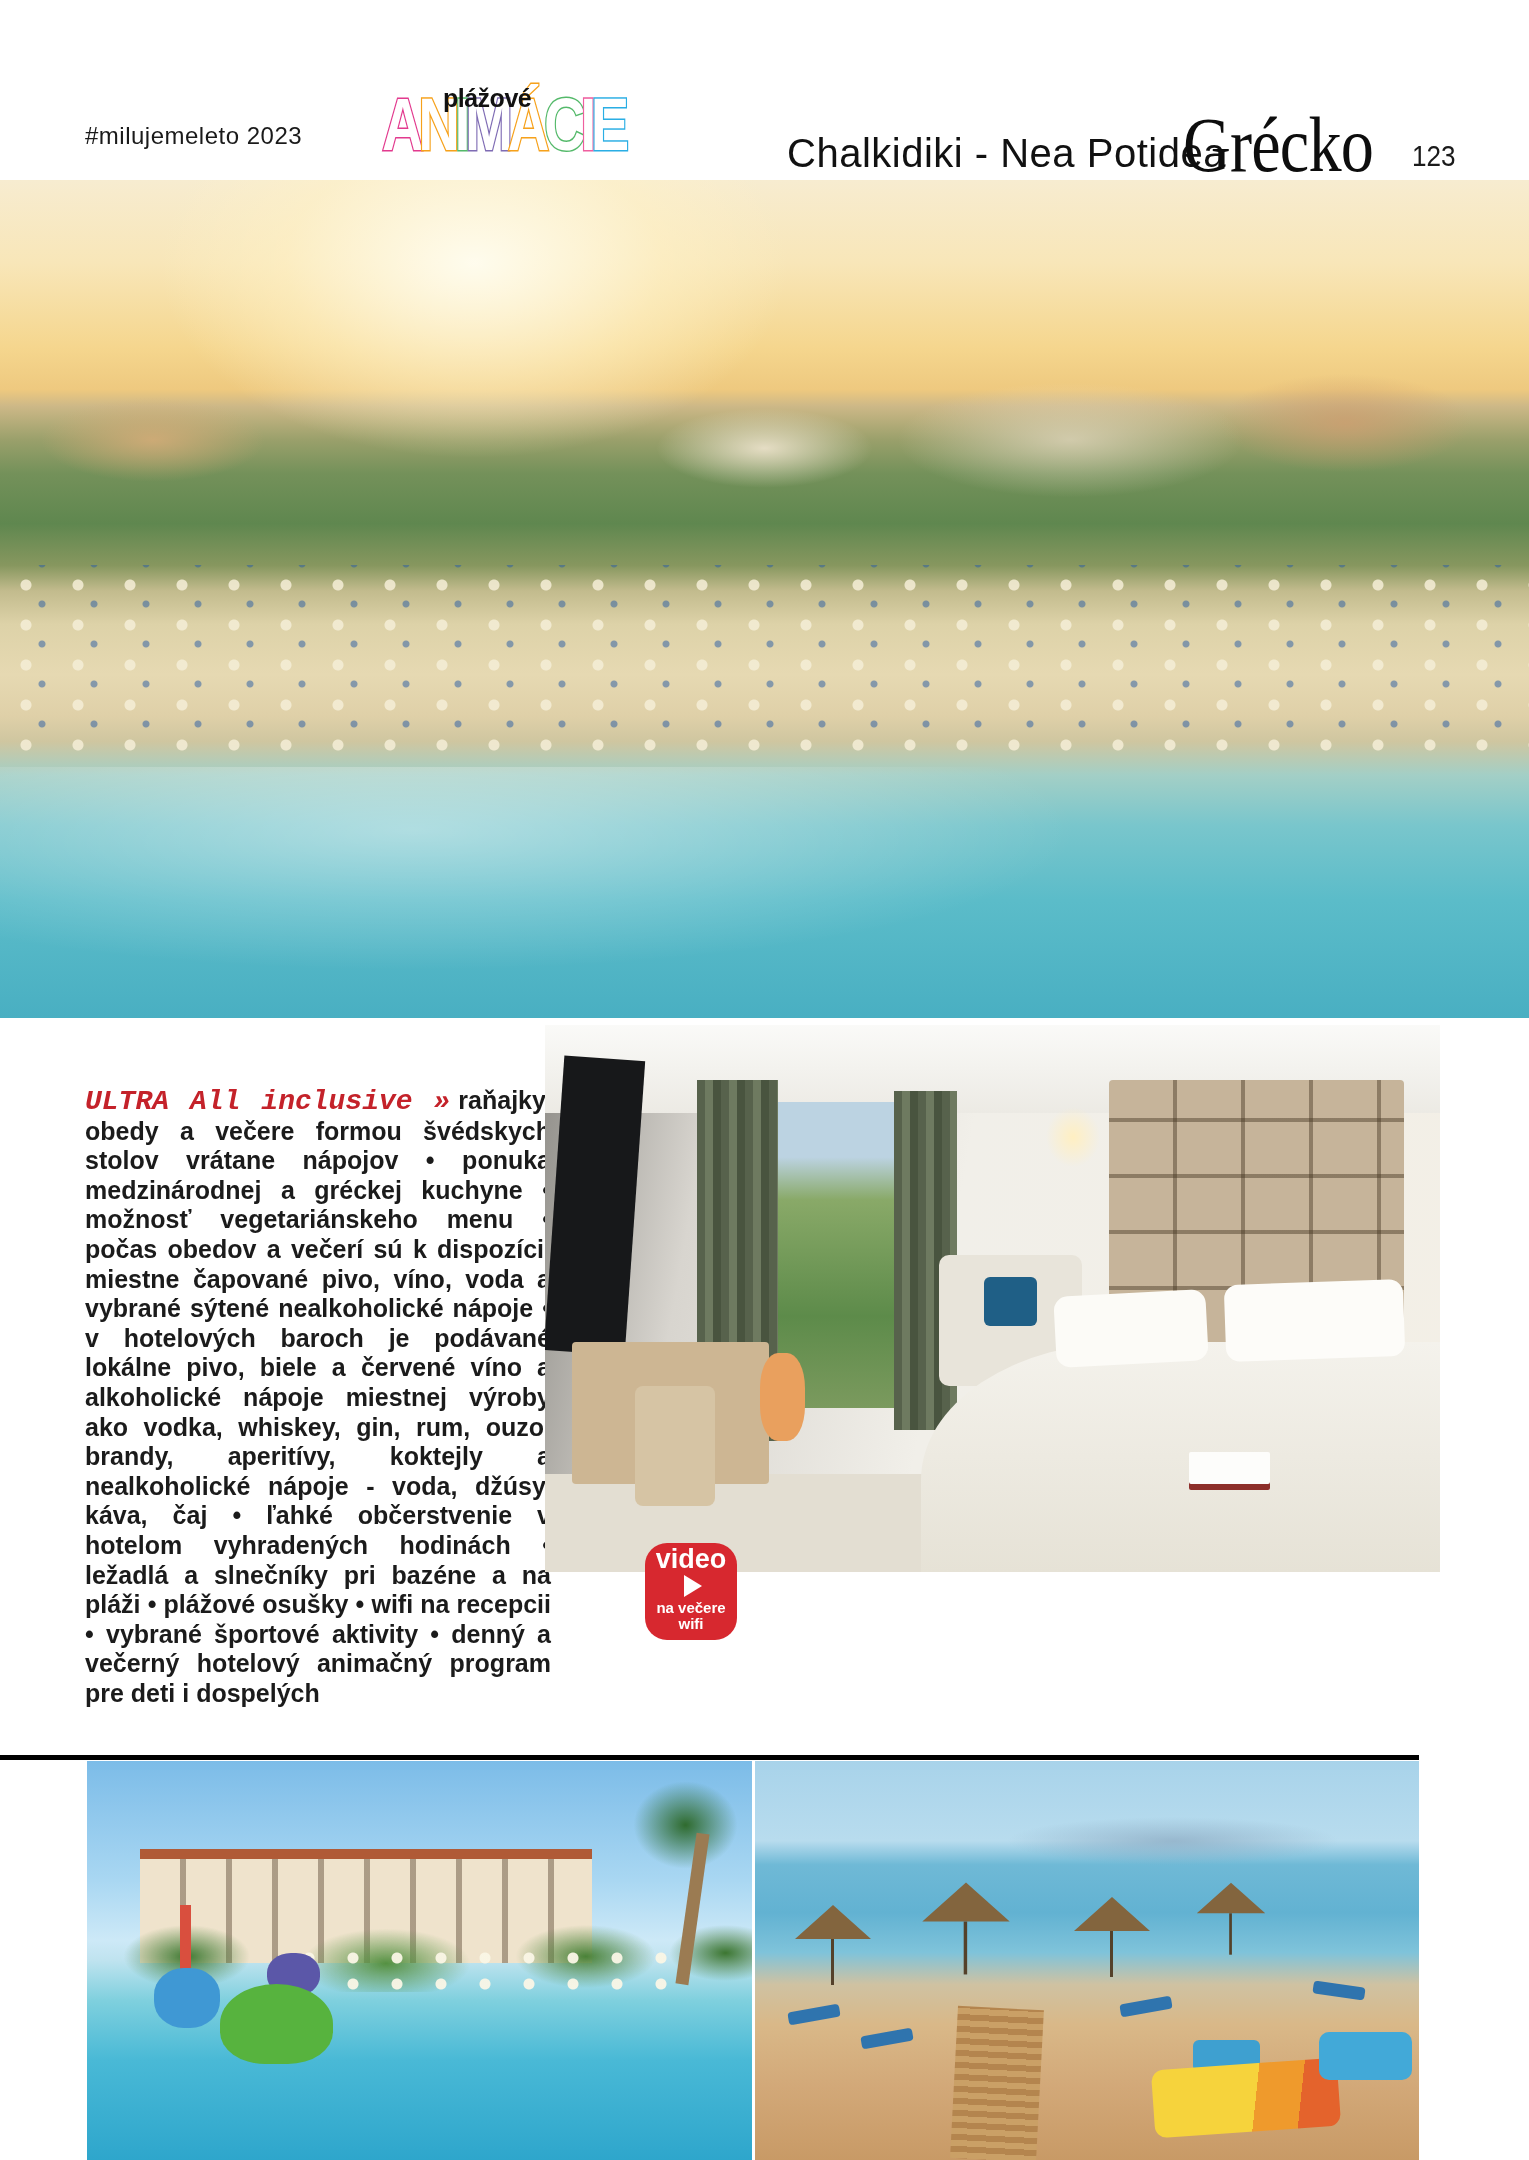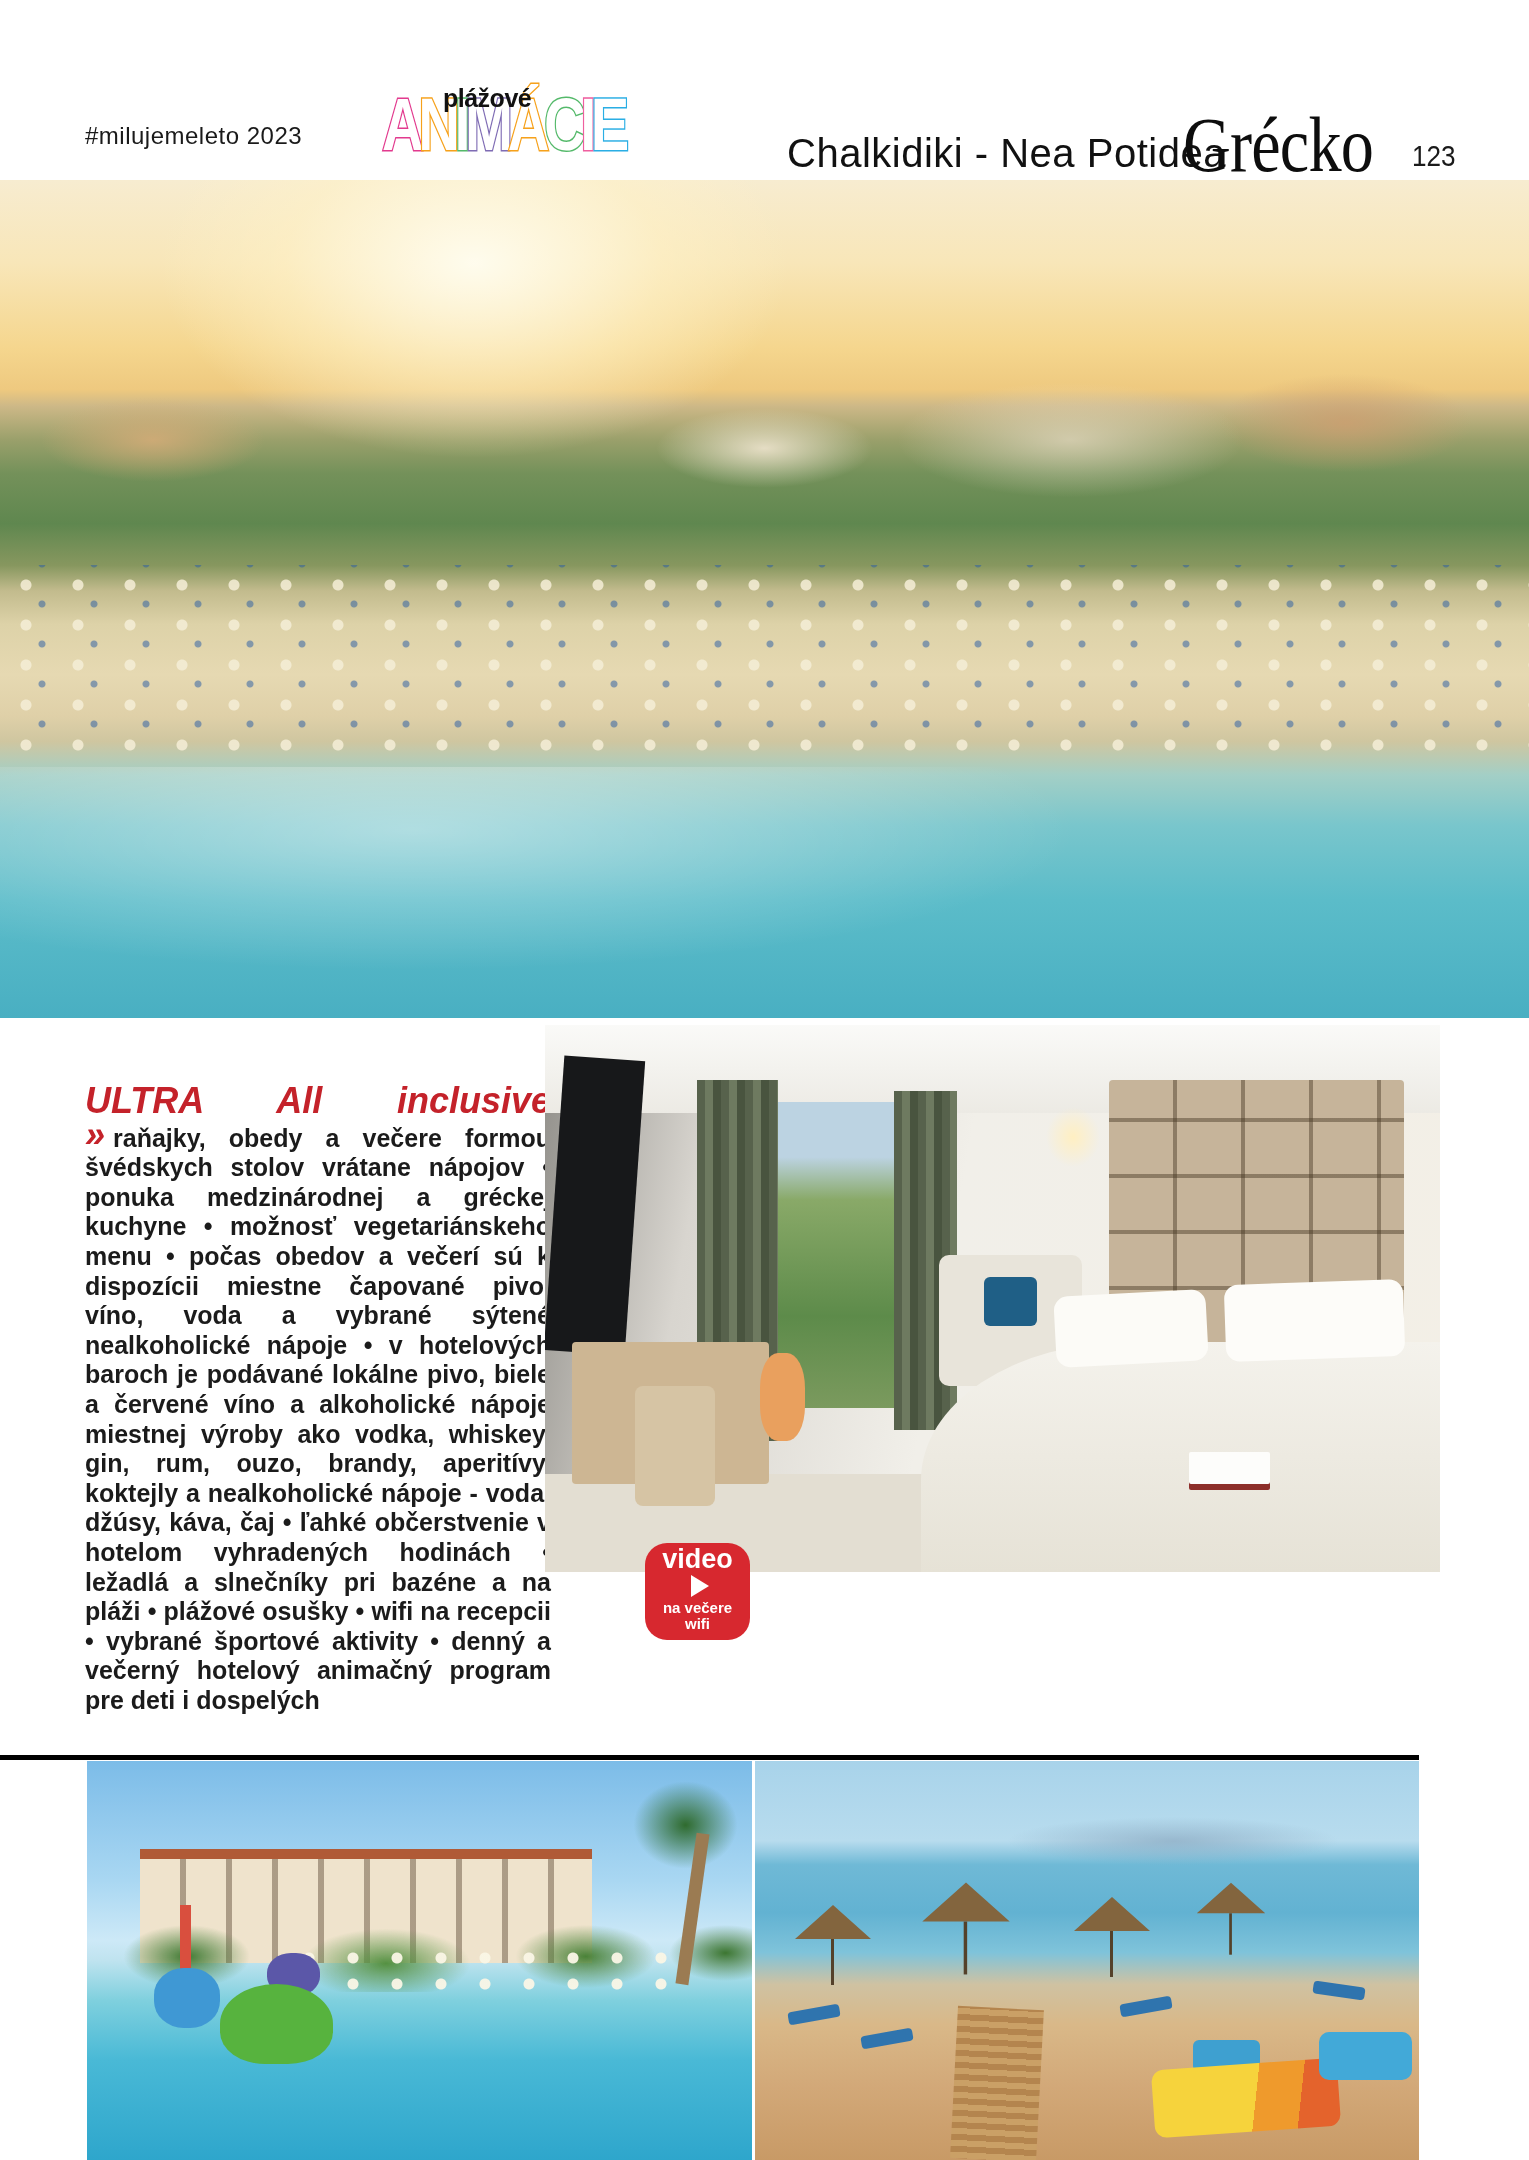--- a/index.html
+++ b/index.html
@@ -58,22 +58,22 @@
   }
   .hero-reflection{
     left:0;top:70%;width:100%;height:30%;
     background:radial-gradient(62% 80% at 27% 25%, rgba(255,255,255,.42), rgba(255,255,255,0) 70%);
   }
 
   
   .article{left:85px;top:1086px;width:466px;}
   .article p{margin:0;font-size:25px;line-height:29.6px;font-weight:700;color:#1b1b1b;text-align:justify;}
   .red-heading{
-    font-family:Liberation Sans, sans-serif;
-    font-style:italic;font-weight:700;font-size:36px;margin-right:8px;
+    font-family:Liberation Mono, monospace;
+    font-style:italic;font-weight:700;font-size:28px;margin-right:8px;
   }
 
   
   .room{
     left:545px;top:1025px;width:895px;height:547px;overflow:hidden;
     background:linear-gradient(100deg,#8f8d88 0%,#d8d5cf 18%,#f1efe9 45%,#f3efe6 100%);
   }
   .room-ceiling{left:0;top:0;width:100%;height:16%;background:linear-gradient(#fafaf8,#eceae4);}
   .room-floor{left:0;top:82%;width:50%;height:18%;background:#e3ded2;}
   .room-tv{left:1%;top:6%;width:9%;height:54%;background:#17181a;transform:rotate(4deg);}
@@ -95,21 +95,21 @@
     background:linear-gradient(#f4f2ec,#e6e2d6);border-top-left-radius:40% 60%;}
   .room-pillow1{left:57%;top:49%;width:17%;height:13%;background:#fcfbf7;border-radius:14px;transform:rotate(-3deg);}
   .room-pillow2{left:76%;top:47%;width:20%;height:14%;background:#fdfcf9;border-radius:14px;transform:rotate(-2deg);}
   .room-book{left:72%;top:78%;width:9%;height:7%;background:#fdfdfb;border-radius:2px;box-shadow:inset 0 -6px 0 #8d2f2a;}
   .room-desk{left:3%;top:58%;width:22%;height:26%;background:#cdb693;border-radius:4px;}
   .room-chair{left:10%;top:66%;width:9%;height:22%;background:#d6c4a4;border-radius:8px;}
   .room-towel{left:24%;top:60%;width:5%;height:16%;background:#e9a05e;border-radius:40%;}
 
   
   .badge{
-    left:645px;top:1543px;width:105px;height:97px;border-radius:22px;
+    left:645px;top:1543px;width:92px;height:97px;border-radius:22px;
     background:#d7282f;z-index:5;color:#fff;text-align:center;cursor:pointer;
     display:flex;flex-direction:column;align-items:center;justify-content:flex-start;
     padding-top:2px;box-sizing:border-box;
   }
   .badge-top{font-size:27px;font-weight:800;line-height:1.05;}
   .play{width:0;height:0;border-top:11px solid transparent;border-bottom:11px solid transparent;
     border-left:18px solid #ffffff;margin:2px 0 3px 4px;}
   .badge-b1,.badge-b2{font-size:15px;font-weight:800;line-height:1.05;}
 
   

